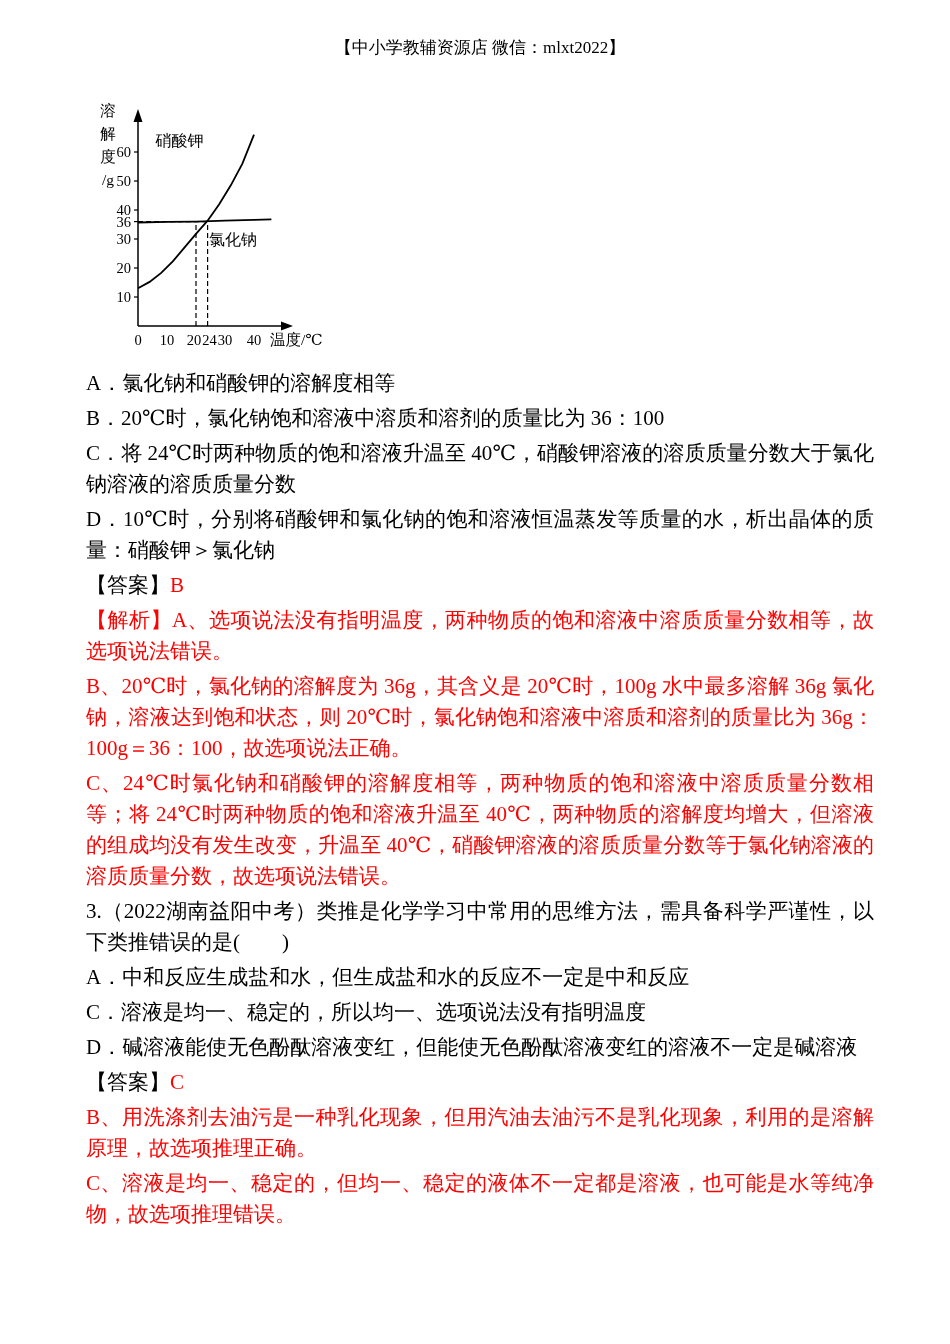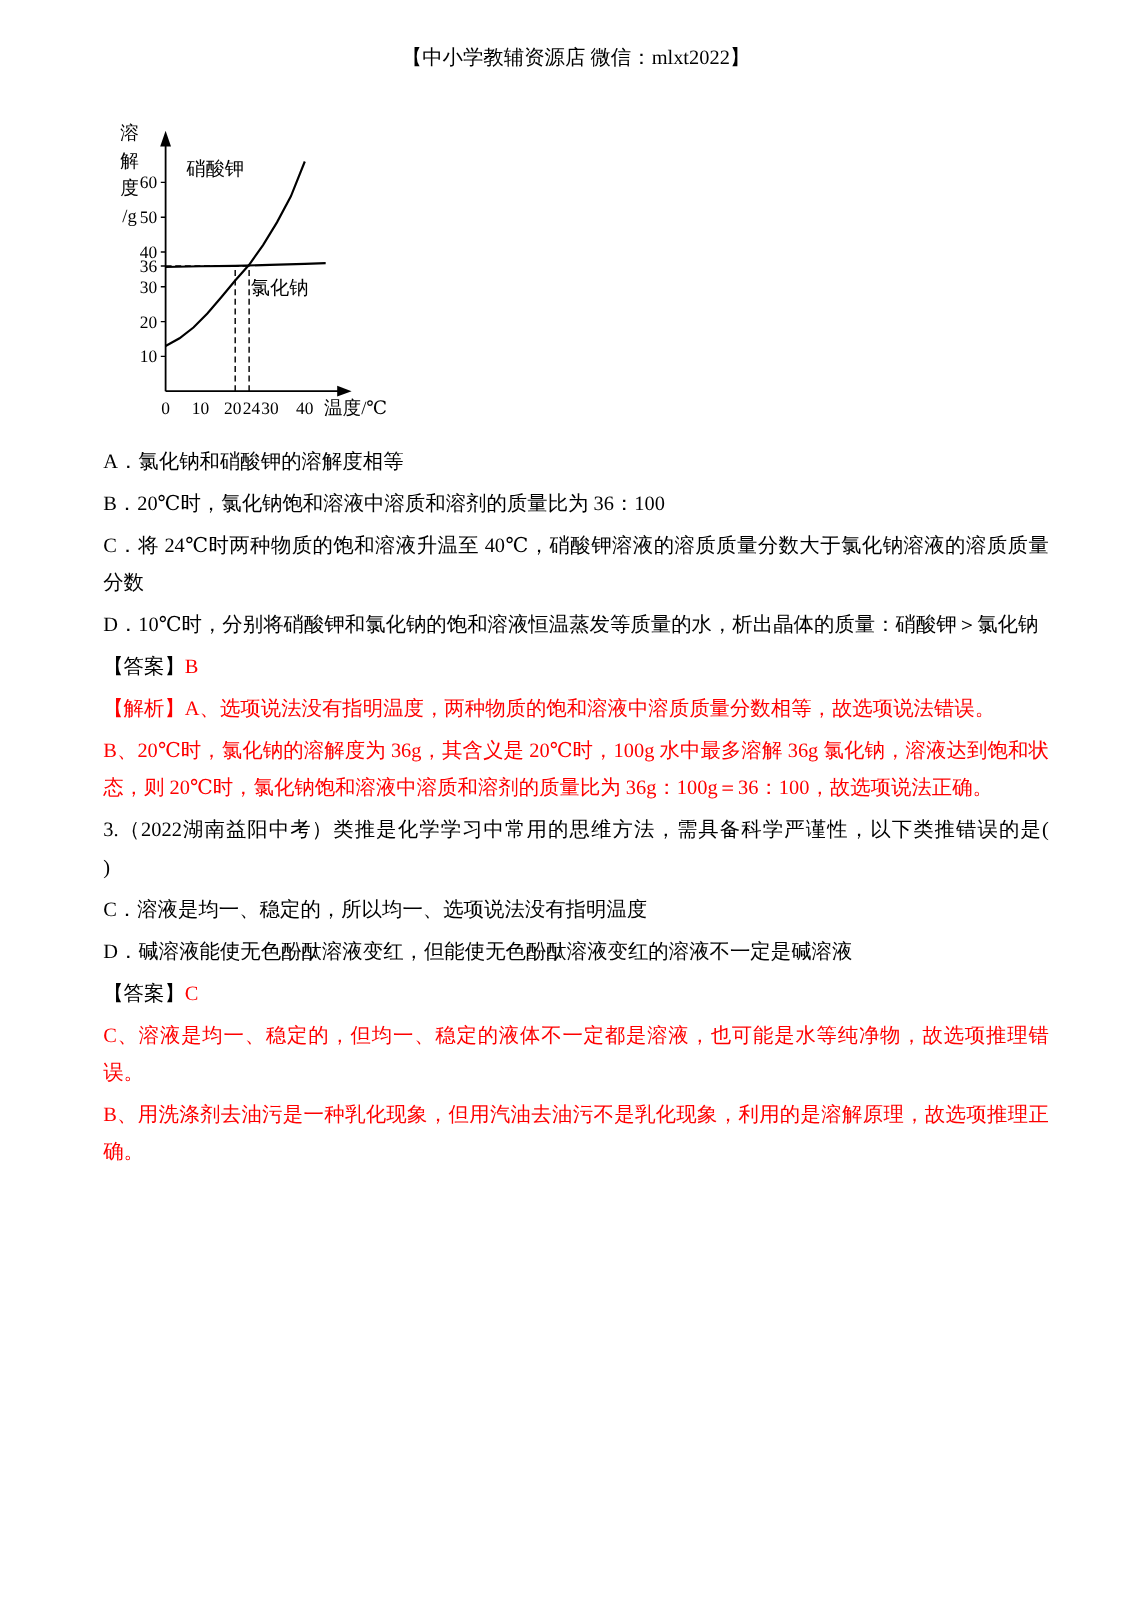--- a/index.html
+++ b/index.html
@@ -1,21 +1,21 @@
 <!DOCTYPE html>
 <html><head>
 <meta charset="utf-8">
 <style>
   *{box-sizing:border-box;}
   html,body{margin:0;padding:0;background:#ffffff;}
   body{width:950px;height:1344px;font-family:"Liberation Serif","DejaVu Serif",serif;color:#000;}
   .page{width:950px;height:1284px;padding:36px 76px 16px 86px;overflow:hidden;background:#fff;}
   .header{text-align:center;font-size:17px;line-height:24px;margin-bottom:22px;}
   figure.chart{margin:0 0 10px 0;padding:0;}
-  p.line{font-size:17px;line-height:31px;margin:0 0 4px 0;text-align:justify;word-break:break-all;}
+  p.line{font-size:21px;line-height:31px;margin:0 0 4px 0;text-align:justify;word-break:break-all;}
   .red{color:#fe0000;}
   svg text{font-family:"Liberation Serif","DejaVu Serif",serif;fill:#000;}
 </style>
 </head>
 <body>
 
 <div class="page">
 
   <div class="header">
     <span>【中小学教辅资源店 微信：mlxt2022】</span>
@@ -61,23 +61,25 @@
 
   <p class="line">A．氯化钠和硝酸钾的溶解度相等</p>
   <p class="line">B．20℃时，氯化钠饱和溶液中溶质和溶剂的质量比为 36：100</p>
   <p class="line">C．将 24℃时两种物质的饱和溶液升温至 40℃，硝酸钾溶液的溶质质量分数大于氯化钠溶液的溶质质量分数</p>
   <p class="line">D．10℃时，分别将硝酸钾和氯化钠的饱和溶液恒温蒸发等质量的水，析出晶体的质量：硝酸钾＞氯化钠</p>
 
   <p class="line"><span>【答案】</span><span class="red">B</span></p>
 
   <p class="line red"><span>【解析】</span><span>A、选项说法没有指明温度，两种物质的饱和溶液中溶质质量分数相等，故选项说法错误。</span></p>
   <p class="line red">B、20℃时，氯化钠的溶解度为 36g，其含义是 20℃时，100g 水中最多溶解 36g 氯化钠，溶液达到饱和状态，则 20℃时，氯化钠饱和溶液中溶质和溶剂的质量比为 36g：100g＝36：100，故选项说法正确。</p>
+  <p class="line red">C、24℃时氯化钠和硝酸钾的溶解度相等，两种物质的饱和溶液中溶质质量分数相等；将 24℃时两种物质的饱和溶液升温至 40℃，两种物质的溶解度均增大，但溶液的组成均没有发生改变，升温至 40℃，硝酸钾溶液的溶质质量分数等于氯化钠溶液的溶质质量分数，故选项说法错误。</p>
 
   <p class="line">3.（2022湖南益阳中考）类推是化学学习中常用的思维方法，需具备科学严谨性，以下类推错误的是(　　)</p>
+  <p class="line">A．中和反应生成盐和水，但生成盐和水的反应不一定是中和反应</p>
   <p class="line">C．溶液是均一、稳定的，所以均一、选项说法没有指明温度</p>
   <p class="line">D．碱溶液能使无色酚酞溶液变红，但能使无色酚酞溶液变红的溶液不一定是碱溶液</p>
 
   <p class="line"><span>【答案】</span><span class="red">C</span></p>
 
+  <p class="line red">B、用洗涤剂去油污是一种乳化现象，但用汽油去油污不是乳化现象，利用的是溶解原理，故选项推理正确。</p>
   <p class="line red">C、溶液是均一、稳定的，但均一、稳定的液体不一定都是溶液，也可能是水等纯净物，故选项推理错误。</p>
-  <p class="line red">B、用洗涤剂去油污是一种乳化现象，但用汽油去油污不是乳化现象，利用的是溶解原理，故选项推理正确。</p>
 
 </div>
 
 </body></html>

